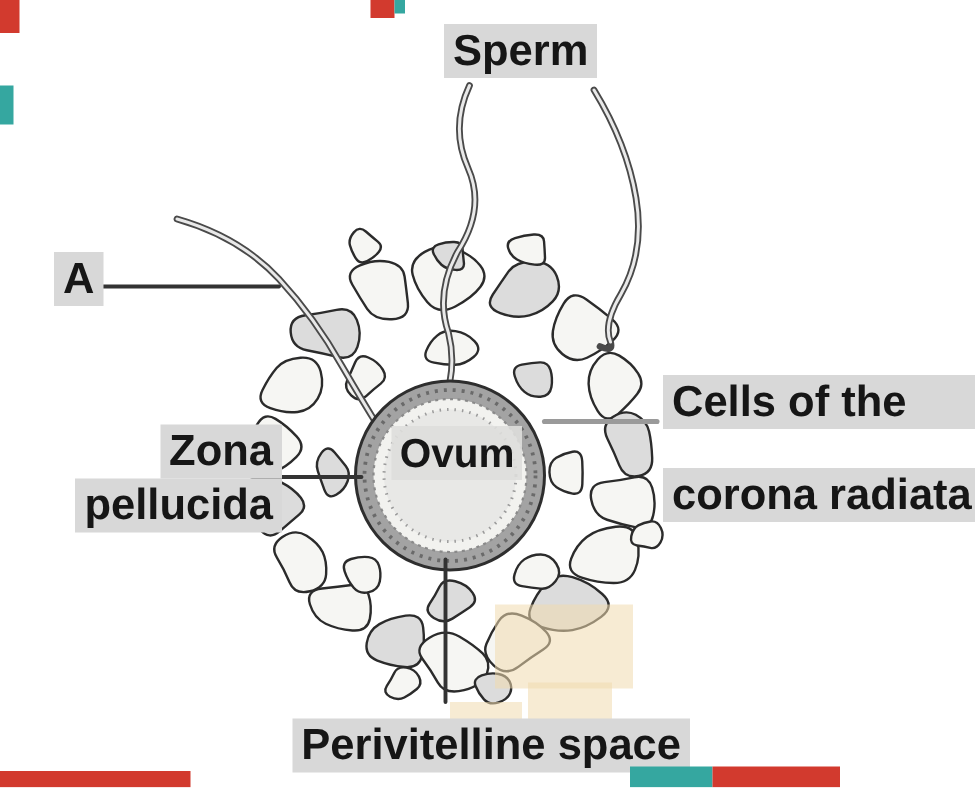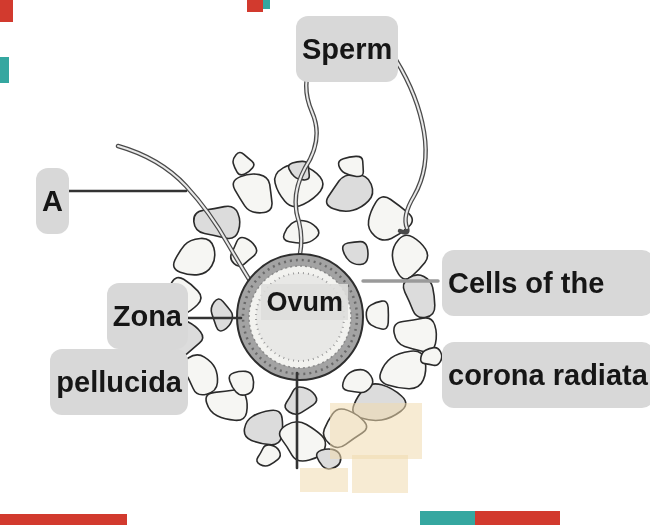--- a/index.html
+++ b/index.html
@@ -6,21 +6,21 @@
   .stage{
     position:relative;width:650px;height:525px;background:#ffffff;
     font-family:"Liberation Sans",sans-serif;overflow:hidden;
   }
   svg{position:absolute;left:0;top:0;}
   .lbl{
     position:absolute;color:#161616;font-weight:700;font-size:29px;
     line-height:36px;white-space:nowrap;
   }
   .center{text-align:right;}
-  .hl{background:var(--label-bg);padding:15px 6px;display:inline-block;border-radius:12px;}
+  .hl{background:var(--label-bg);padding:0 6px;display:inline-block;}
   .hl-soft{background:rgba(222,222,220,.9);padding:0 5px;display:inline-block;}
   .gap-top{margin-top:26px;}
   
   .cell{fill:var(--cell-fill);stroke:#2b2b2b;stroke-width:1.6;}
   .cell.shaded{fill:var(--cell-shaded);}
   .tan{fill:var(--highlight-tan);opacity:.55;}
   .tail-outer{fill:none;stroke:#4a4a4a;stroke-width:4.5;stroke-linecap:round;}
   .tail-inner{fill:none;stroke:#e9e9e9;stroke-width:2;stroke-linecap:round;}
   .leader{stroke:#333;stroke-width:2.6;stroke-linecap:round;}
   .leader-gray{stroke:#9a9a9a;stroke-width:3.4;stroke-linecap:round;}
@@ -126,20 +126,23 @@
 
   <div class="lbl" style="left:442px;top:250px">
     <span class="hl" style="display:block">Cells of the</span>
     <span class="hl gap-top" style="display:block">corona radiata</span>
   </div>
 
   <div class="lbl center" style="left:252px;top:284px;width:96px;font-size:27px">
     <span class="hl-soft">Ovum</span>
   </div>
 
+  <div class="lbl center" style="left:150px;top:479px;width:310px">
+    <span class="hl">Perivitelline space</span>
+  </div>
 
   <div class="art red" style="left:0;top:0;width:13px;height:22px"></div>
   <div class="art red" style="left:247px;top:0;width:16px;height:12px"></div>
   <div class="art teal" style="left:263px;top:0;width:7px;height:9px"></div>
   <div class="art teal" style="left:0;top:57px;width:9px;height:26px"></div>
   <div class="art red" style="left:0;top:514px;width:127px;height:11px"></div>
   <div class="art teal" style="left:420px;top:511px;width:55px;height:14px"></div>
   <div class="art red" style="left:475px;top:511px;width:85px;height:14px"></div>
 
 </div>

